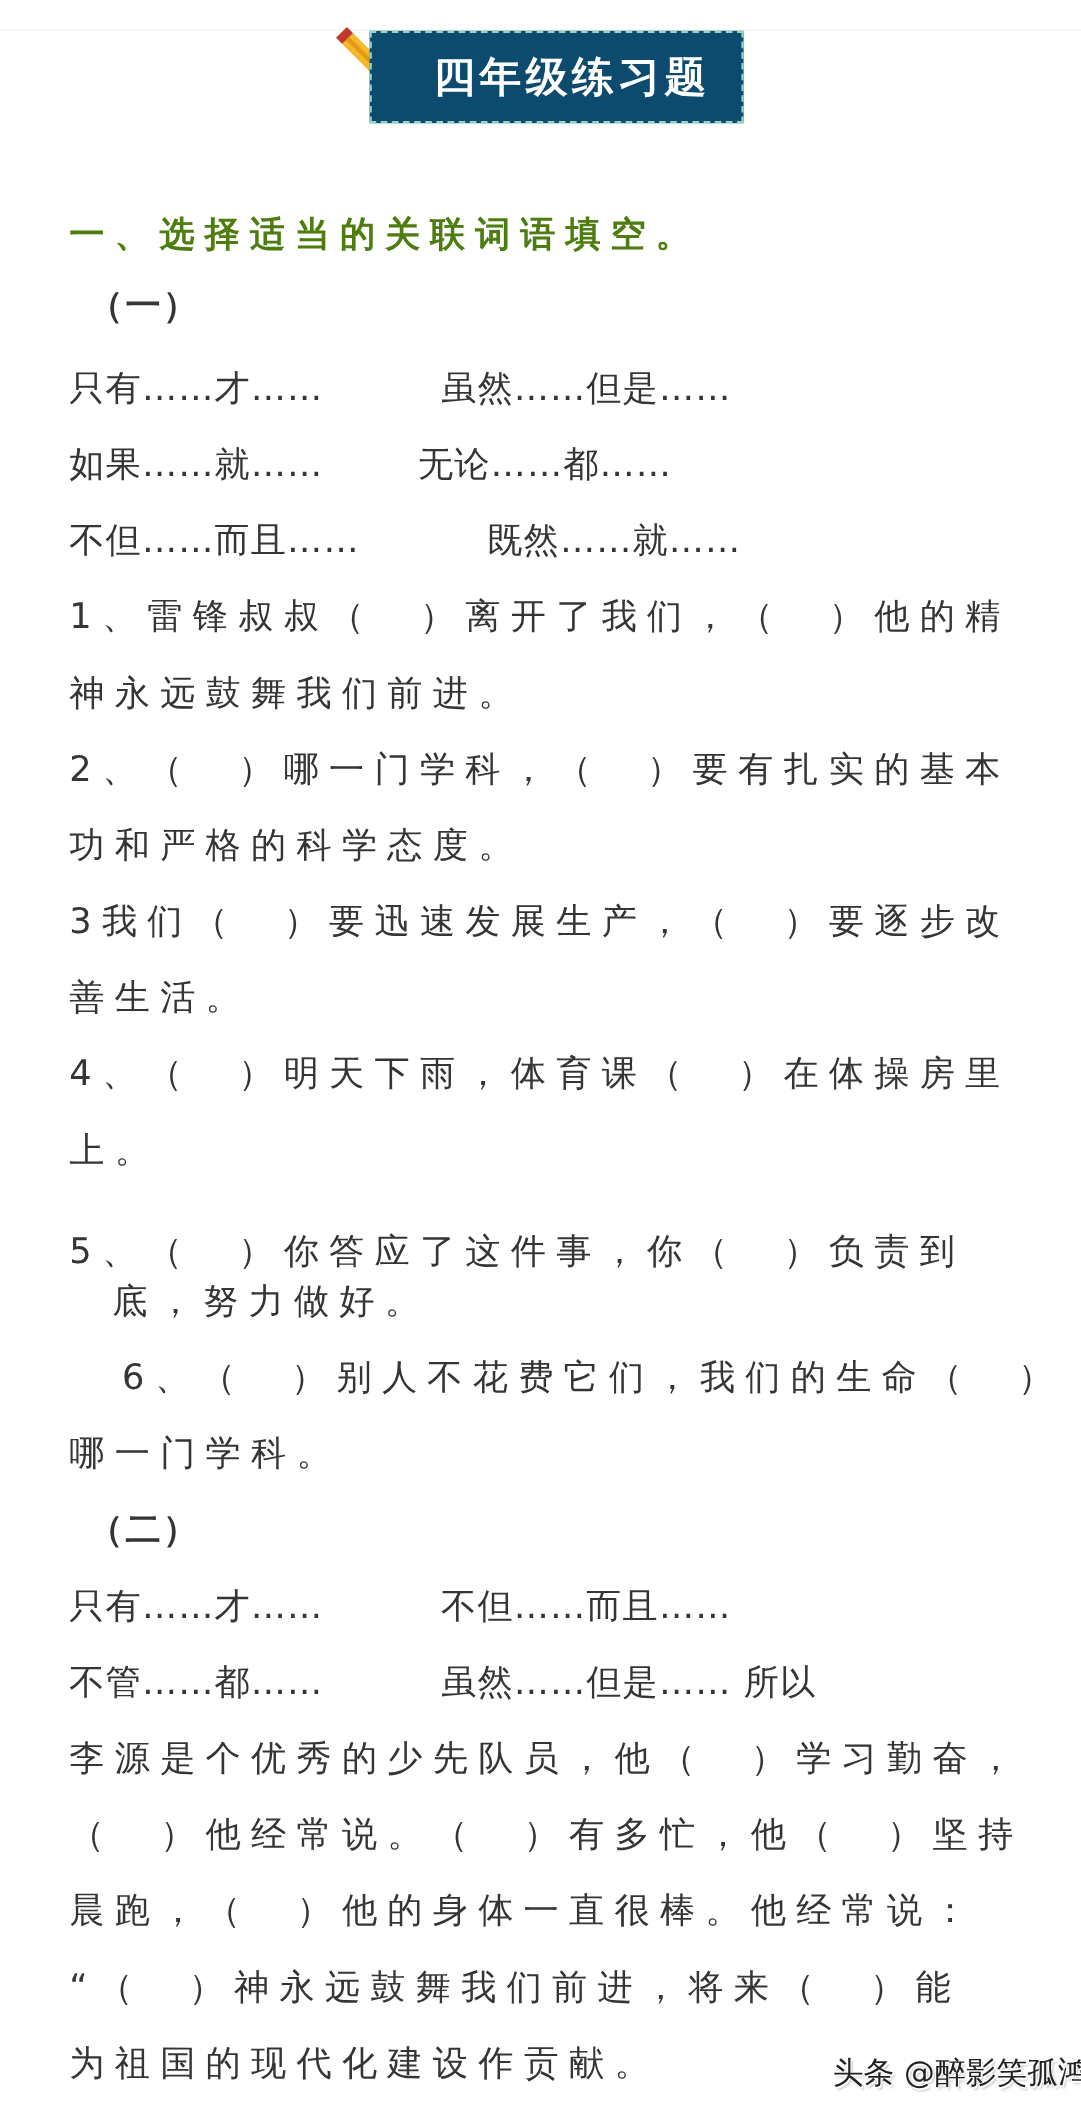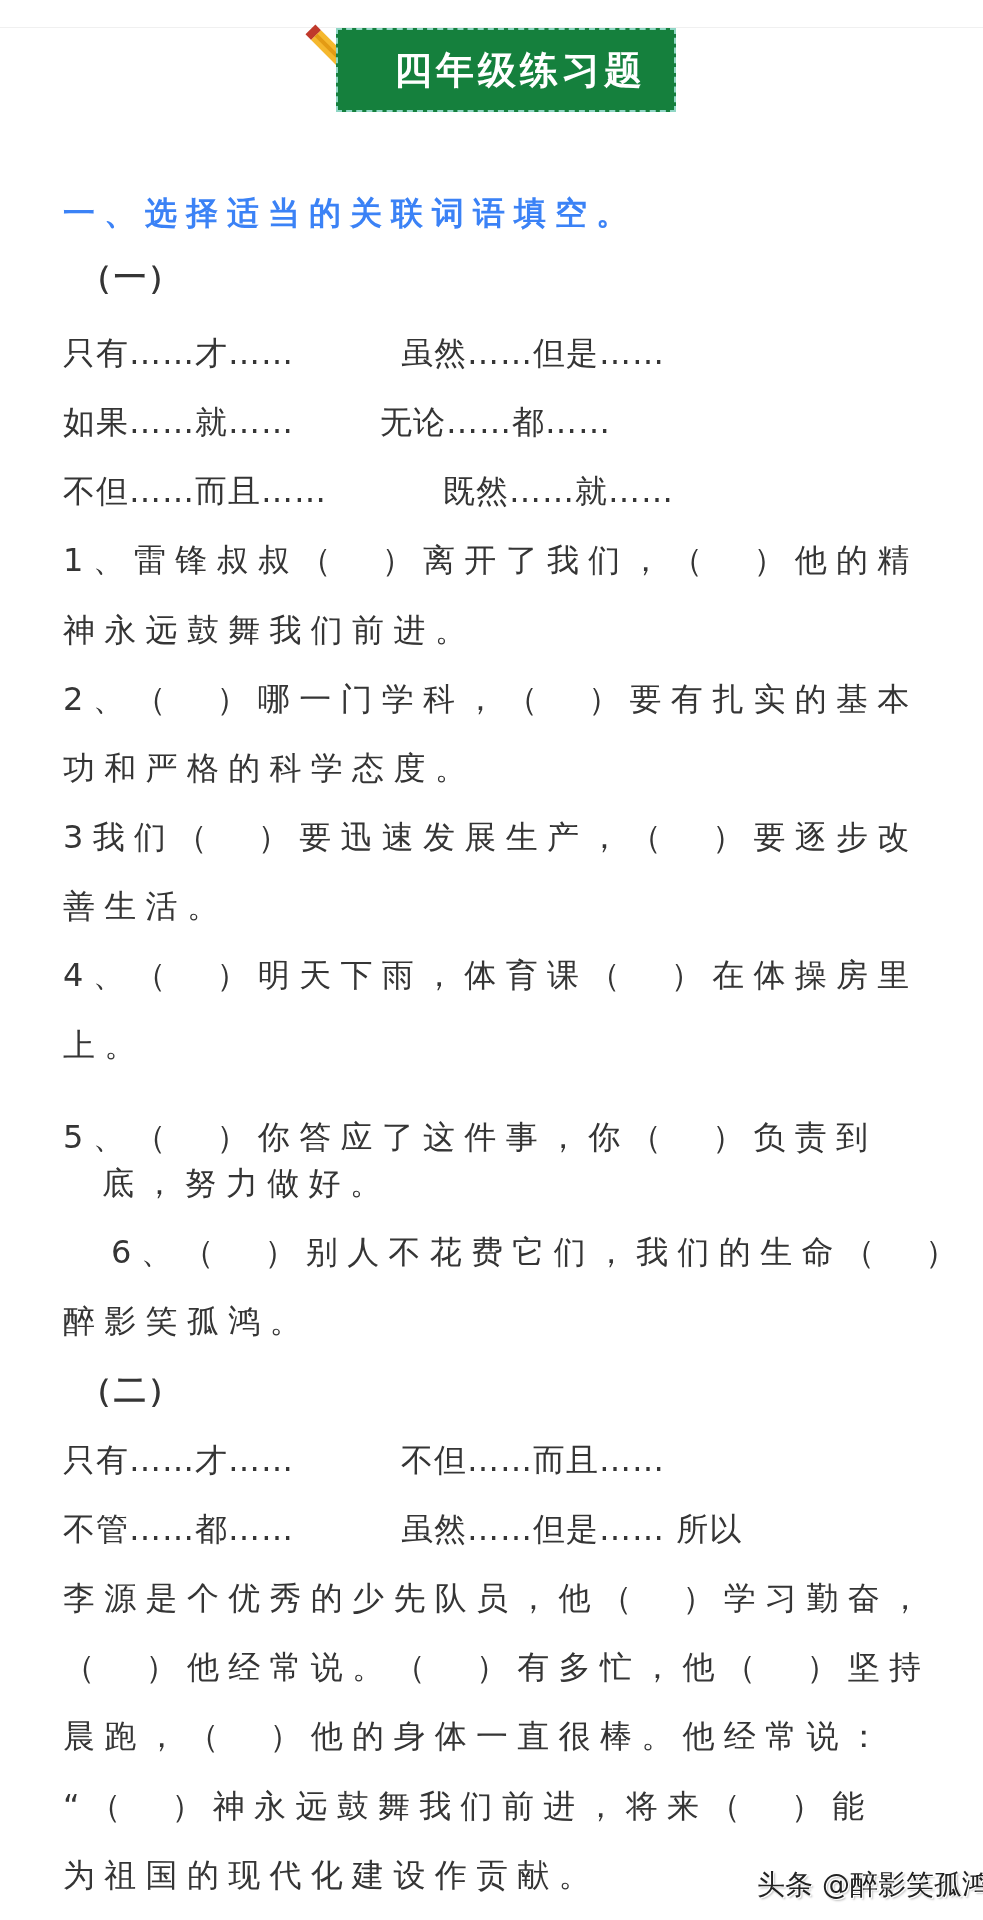--- a/index.html
+++ b/index.html
@@ -1,28 +1,28 @@
 <!DOCTYPE html>
 <html><head>
 <meta charset="utf-8">
 <style>
   html, body { margin: 0; padding: 0; background: #ffffff; }
   body { width: 983px; height: 1920px; position: relative; overflow: hidden;
          font-family: "DejaVu Sans", "Liberation Sans", sans-serif; color: #353535; }
   .topline { position: absolute; left: 0; top: 27px; width: 983px; height: 1px; background: #f0f0f0; }
   .banner { position: absolute; left: 336px; top: 28px; width: 340px; height: 84px;
-            background: #15803d; border: 2px dashed #8fd6c4; box-sizing: border-box;
+            background: #0c4a6e; border: 2px dashed #8fd6c4; box-sizing: border-box;
             display: flex; align-items: center; justify-content: center; }
   .banner-text { color: #ffffff; font-weight: bold; font-size: 38px; letter-spacing: 4px;
                  padding-left: 28px; }
   .pencil { position: absolute; left: 303px; top: 22px; width: 70px; height: 70px; }
   .line { position: absolute; left: 63px; height: 40px; line-height: 40px; font-size: 32px;
           white-space: pre; transform: translateY(-50%); }
   .body-line { letter-spacing: 9.3px; }
-  .heading { font-weight: bold; letter-spacing: 9px; color: #3b82f6; font-size: 32px; }
+  .heading { font-weight: bold; letter-spacing: 9px; color: #4d7c0f; font-size: 32px; }
   .sub { left: 80px; font-weight: bold; letter-spacing: 2px; }
   .opt { position: absolute; height: 40px; line-height: 40px; font-size: 32px; white-space: pre;
          transform: translateY(-50%); letter-spacing: 1px; }
   .watermark { position: absolute; left: 757px; top: 1885px; transform: translateY(-50%);
                font-size: 28px; color: #222; white-space: pre;
                text-shadow: 1px 1px 0 #fff, -1px -1px 0 #fff, 2px 2px 2px rgba(0,0,0,0.25); }
 </style>
 </head>
 <body>
 
@@ -57,21 +57,21 @@
 <div class="line body-line" style="top:630px;">神永远鼓舞我们前进。</div>
 <div class="line body-line" style="top:699px;">2、（　）哪一门学科，（　）要有扎实的基本</div>
 <div class="line body-line" style="top:768px;">功和严格的科学态度。</div>
 <div class="line body-line" style="top:837px;">3我们（　）要迅速发展生产，（　）要逐步改</div>
 <div class="line body-line" style="top:906px;">善生活。</div>
 <div class="line body-line" style="top:975px;">4、（　）明天下雨，体育课（　）在体操房里</div>
 <div class="line body-line" style="top:1045px;">上。</div>
 <div class="line body-line" style="top:1114px;margin-top:23px;">5、（　）你答应了这件事，你（　）负责到</div>
 <div class="line body-line" style="top:1183px;margin-left:39px;">底，努力做好。</div>
 <div class="line body-line" style="top:1252px;margin-left:48px;">6、（　）别人不花费它们，我们的生命（　）</div>
-<div class="line body-line" style="top:1321px;">醉影笑孤鸿。</div>
+<div class="line body-line" style="top:1321px;">哪一门学科。</div>
 
 <div class="line sub" style="top:1390px;">（二）</div>
 
 <div class="opt" style="left:63px; top:1460px;">只有……才……</div>
 <div class="opt" style="left:401px; top:1460px;">不但……而且……</div>
 <div class="opt" style="left:63px; top:1529px;">不管……都……</div>
 <div class="opt" style="left:401px; top:1529px;">虽然……但是…… 所以</div>
 
 <div class="line body-line" style="top:1598px;">李源是个优秀的少先队员，他（　）学习勤奋，</div>
 <div class="line body-line" style="top:1667px;">（　）他经常说。（　）有多忙，他（　）坚持</div>

